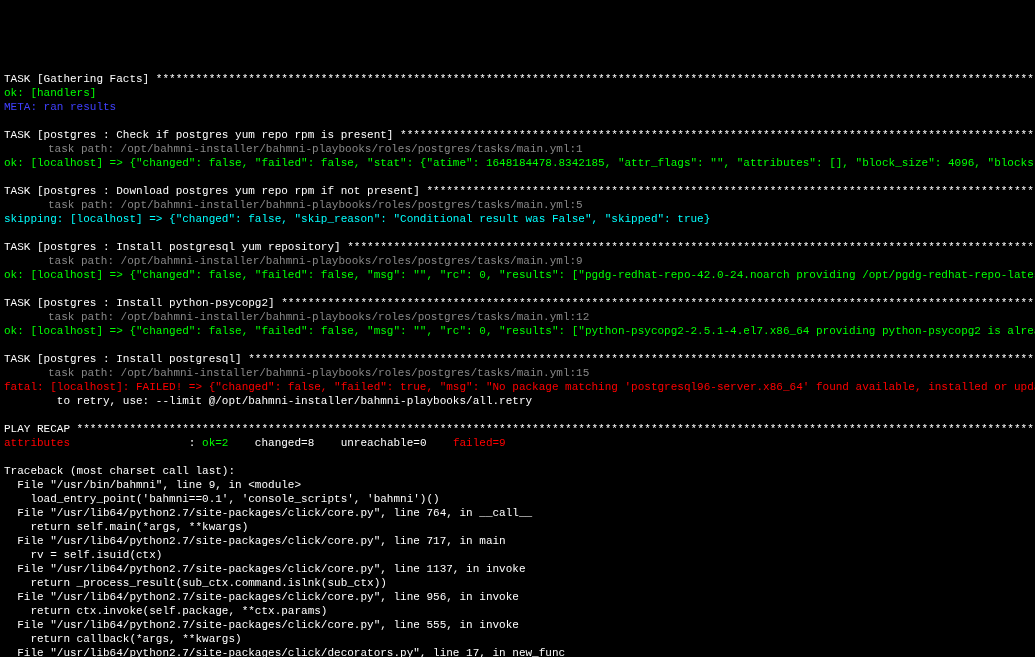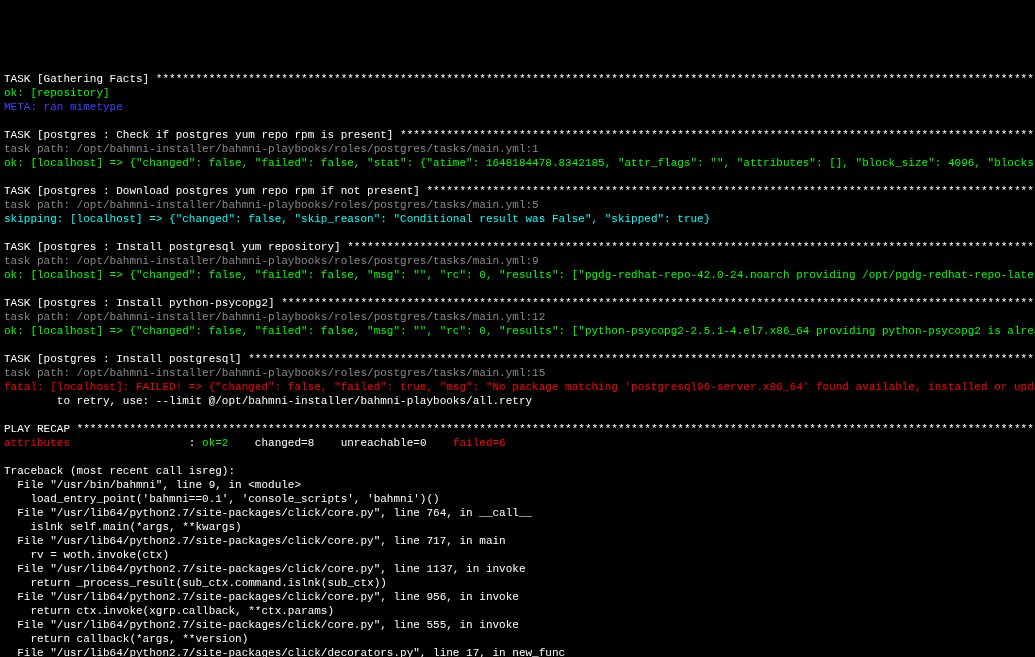--- a/index.html
+++ b/index.html
@@ -14,30 +14,30 @@
     height: 657px;
     overflow: hidden;
     white-space: pre;
   }
   #terminal { padding: 2px 4px; }
   .w  { color: #ffffff; }
   .g  { color: #00ff00; }
   .c  { color: #00ffff; }
   .r  { color: #ff0000; }
   .b  { color: #4040ff; }
-  .d  { color: #888888; }
+  .d  { color: #888888; margin-left: 44px; }
 </style>
 </head>
 <body>
 
 
 
 <div id="terminal"><span class="w">TASK [Gathering Facts] *******************************************************************************************************************************************************************</span>
-<span class="g">ok: [repository]</span>
-<span class="b">META: ran mimetype</span>
+<span class="g">ok: [handlers]</span>
+<span class="b">META: ran results</span>
 
 <span class="w">TASK [postgres : Check if postgres yum repo rpm is present] ******************************************************************************************************************************</span>
 <span class="d">task path: /opt/bahmni-installer/bahmni-playbooks/roles/postgres/tasks/main.yml:1</span>
 <span class="g">ok: [localhost] =&gt; {"changed": false, "failed": false, "stat": {"atime": 1648184478.8342185, "attr_flags": "", "attributes": [], "block_size": 4096, "blocks": 24, "charset": "binary", "checksum": "624dcb87c12d60f4dfb04a2f0b8c9ee41c67236f", "ctime": 1648184478.0342185, "dev": 64768, "device_type": 0, "executable": false, "exists": true, "gid": 0, "gr_name": "root", "inode": 203476805, "isblk": false, "ischr": false, "isdir": false, "isfifo": false, "isgid": false, "islnk": false, "isreg": true, "issock": false, "isuid": false, "md5": "228045cb7344297ba40ccc0108597b06", "mimetype": "application/x-rpm", "mode": "0644", "mtime": 1647427055.0, "nlink": 1, "path": "/opt/pgdg-redhat-repo-latest.noarch.rpm", "pw_name": "root", "readable": true, "rgrp": true, "roth": true, "rusr": true, "size": 8304, "uid": 0, "version": "501766679", "wgrp": false, "woth": false, "writeable": true, "wusr": true, "xgrp": false, "xoth": false, "xusr": false}}</span>
 
 <span class="w">TASK [postgres : Download postgres yum repo rpm if not present] **************************************************************************************************************************</span>
 <span class="d">task path: /opt/bahmni-installer/bahmni-playbooks/roles/postgres/tasks/main.yml:5</span>
 <span class="c">skipping: [localhost] =&gt; {"changed": false, "skip_reason": "Conditional result was False", "skipped": true}</span>
 
 <span class="w">TASK [postgres : Install postgresql yum repository] **************************************************************************************************************************************</span>
@@ -47,35 +47,35 @@
 <span class="w">TASK [postgres : Install python-psycopg2] ************************************************************************************************************************************************</span>
 <span class="d">task path: /opt/bahmni-installer/bahmni-playbooks/roles/postgres/tasks/main.yml:12</span>
 <span class="g">ok: [localhost] =&gt; {"changed": false, "failed": false, "msg": "", "rc": 0, "results": ["python-psycopg2-2.5.1-4.el7.x86_64 providing python-psycopg2 is already installed"]}</span>
 
 <span class="w">TASK [postgres : Install postgresql] *****************************************************************************************************************************************************</span>
 <span class="d">task path: /opt/bahmni-installer/bahmni-playbooks/roles/postgres/tasks/main.yml:15</span>
 <span class="r">fatal: [localhost]: FAILED! =&gt; {"changed": false, "failed": true, "msg": "No package matching 'postgresql96-server.x86_64' found available, installed or updated", "rc": 126, "results": ["No package matching 'postgresql96-server.x86_64' found available, installed or updated"]}</span>
 <span class="w">        to retry, use: --limit @/opt/bahmni-installer/bahmni-playbooks/all.retry</span>
 
 <span class="w">PLAY RECAP *******************************************************************************************************************************************************************************</span>
-<span class="r">attributes                  </span><span class="w">: </span><span class="g">ok=2</span><span class="w">    changed=8    unreachable=0    </span><span class="r">failed=6</span>
+<span class="r">attributes                  </span><span class="w">: </span><span class="g">ok=2</span><span class="w">    changed=8    unreachable=0    </span><span class="r">failed=9</span>
 
-<span class="w">Traceback (most recent call isreg):</span>
+<span class="w">Traceback (most charset call last):</span>
 <span class="w">  File "/usr/bin/bahmni", line 9, in &lt;module&gt;</span>
 <span class="w">    load_entry_point('bahmni==0.1', 'console_scripts', 'bahmni')()</span>
 <span class="w">  File "/usr/lib64/python2.7/site-packages/click/core.py", line 764, in __call__</span>
-<span class="w">    islnk self.main(*args, **kwargs)</span>
+<span class="w">    return self.main(*args, **kwargs)</span>
 <span class="w">  File "/usr/lib64/python2.7/site-packages/click/core.py", line 717, in main</span>
-<span class="w">    rv = woth.invoke(ctx)</span>
+<span class="w">    rv = self.isuid(ctx)</span>
 <span class="w">  File "/usr/lib64/python2.7/site-packages/click/core.py", line 1137, in invoke</span>
 <span class="w">    return _process_result(sub_ctx.command.islnk(sub_ctx))</span>
 <span class="w">  File "/usr/lib64/python2.7/site-packages/click/core.py", line 956, in invoke</span>
-<span class="w">    return ctx.invoke(xgrp.callback, **ctx.params)</span>
+<span class="w">    return ctx.invoke(self.package, **ctx.params)</span>
 <span class="w">  File "/usr/lib64/python2.7/site-packages/click/core.py", line 555, in invoke</span>
-<span class="w">    return callback(*args, **version)</span>
+<span class="w">    return callback(*args, **kwargs)</span>
 <span class="w">  File "/usr/lib64/python2.7/site-packages/click/decorators.py", line 17, in new_func</span>
 
 
 
 
 
 
 </div>
 
 

